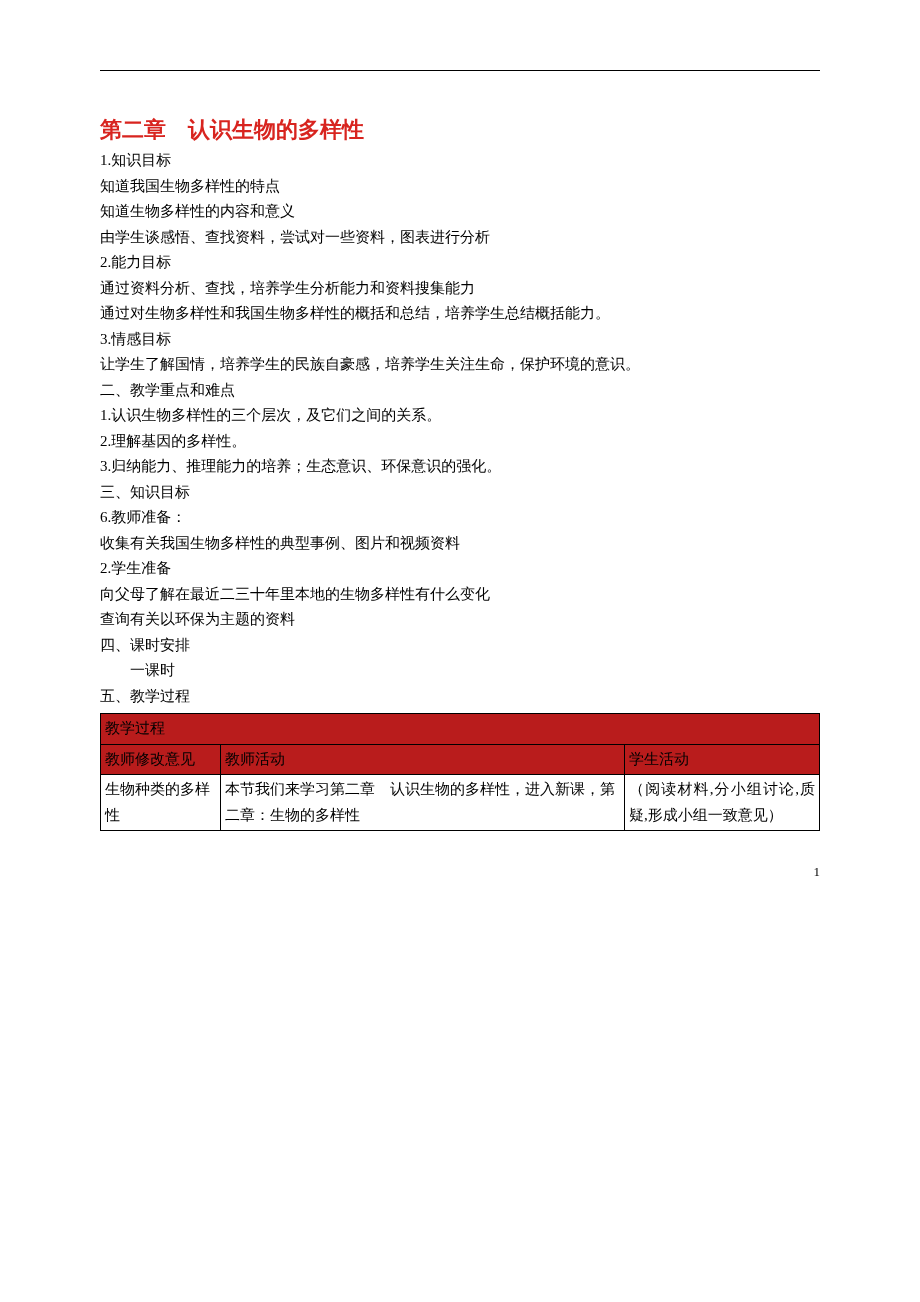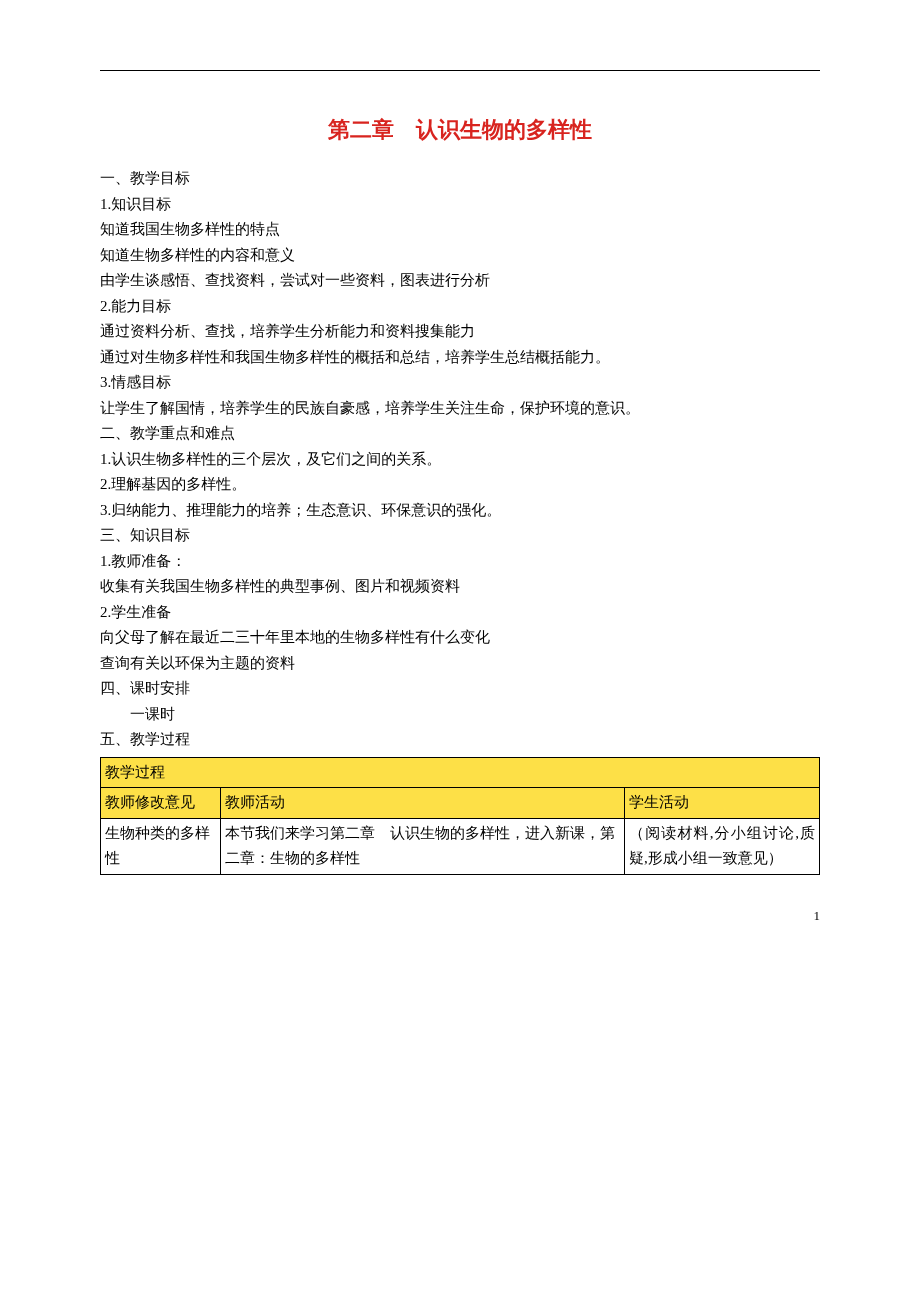--- a/index.html
+++ b/index.html
@@ -10,78 +10,76 @@
     line-height: 1.7;
     color: #000;
     width: 920px;
     padding: 70px 100px 40px 100px;
   }
   .hr-top {
     border-top: 1px solid #000;
     margin-bottom: 40px;
   }
   h1 {
-    text-align: center;
+    text-align: left;
     font-size: 22px;
     font-weight: bold;
     color: #d8241f;
     font-family: "SimHei", "黑体", sans-serif;
-    margin-bottom: 18px;
   }
   .content p { margin: 0; }
   .indent { text-indent: 2em; }
   table {
     border-collapse: collapse;
     width: 100%;
     margin-top: 4px;
     table-layout: fixed;
   }
   td {
     border: 1px solid #000;
     padding: 2px 4px;
     vertical-align: top;
     font-size: 15px;
     line-height: 1.7;
   }
-  td.shaded { background: #fde047; }
+  td.shaded { background: #b91c1c; }
   .col1 { width: 120px; }
   .col2 { width: auto; }
   .col3 { width: 195px; }
   .justify { text-align: justify; }
   .page-num {
     text-align: right;
     margin-top: 30px;
     font-size: 13px;
     font-family: "Times New Roman", serif;
   }
 </style>
 </head>
 <body>
 
 <div class="hr-top"></div>
 
 <h1>第二章　认识生物的多样性</h1>
 
 <div class="content">
-  <p>一、教学目标</p>
   <p>1.知识目标</p>
   <p>知道我国生物多样性的特点</p>
   <p>知道生物多样性的内容和意义</p>
   <p>由学生谈感悟、查找资料，尝试对一些资料，图表进行分析</p>
   <p>2.能力目标</p>
   <p>通过资料分析、查找，培养学生分析能力和资料搜集能力</p>
   <p>通过对生物多样性和我国生物多样性的概括和总结，培养学生总结概括能力。</p>
   <p>3.情感目标</p>
   <p>让学生了解国情，培养学生的民族自豪感，培养学生关注生命，保护环境的意识。</p>
   <p>二、教学重点和难点</p>
   <p>1.认识生物多样性的三个层次，及它们之间的关系。</p>
   <p>2.理解基因的多样性。</p>
   <p>3.归纳能力、推理能力的培养；生态意识、环保意识的强化。</p>
   <p>三、知识目标</p>
-  <p>1.教师准备：</p>
+  <p>6.教师准备：</p>
   <p>收集有关我国生物多样性的典型事例、图片和视频资料</p>
   <p>2.学生准备</p>
   <p>向父母了解在最近二三十年里本地的生物多样性有什么变化</p>
   <p>查询有关以环保为主题的资料</p>
   <p>四、课时安排</p>
   <p class="indent">一课时</p>
   <p>五、教学过程</p>
 </div>
 
 <table>

